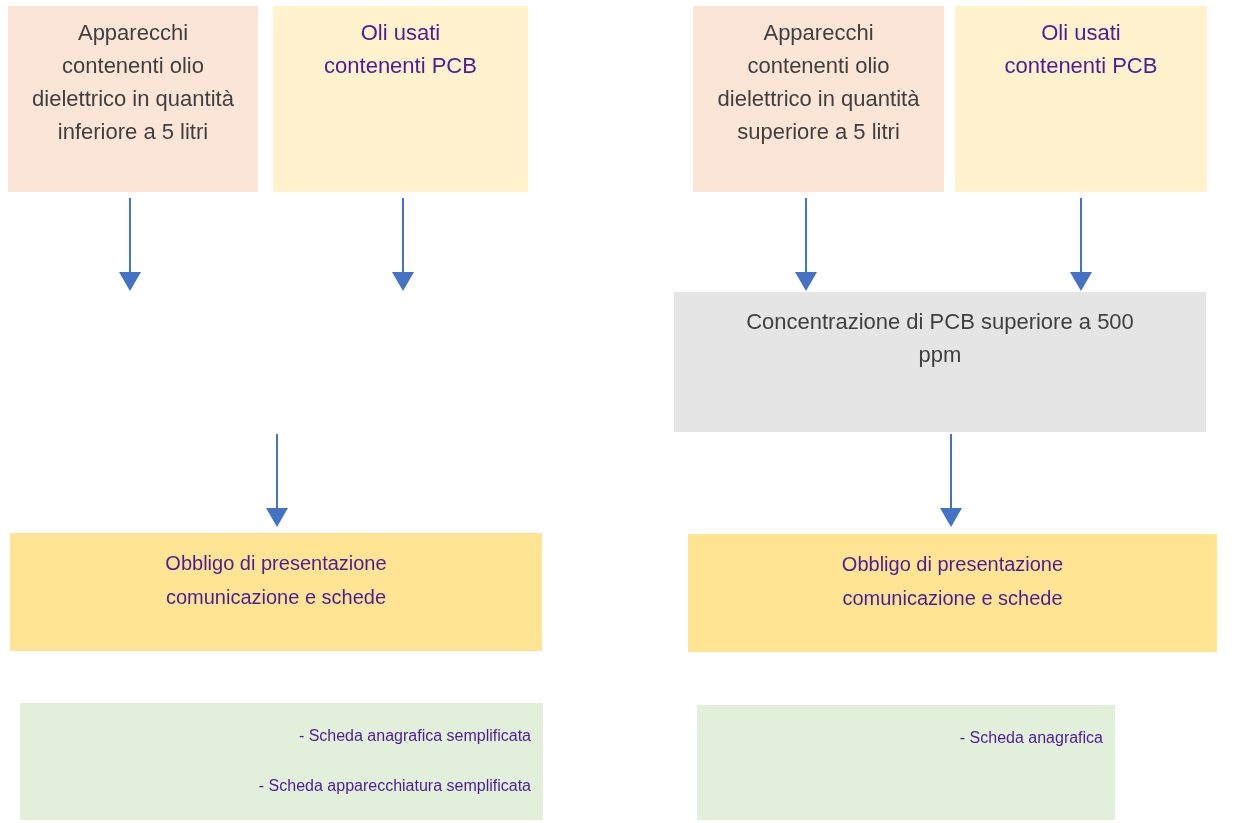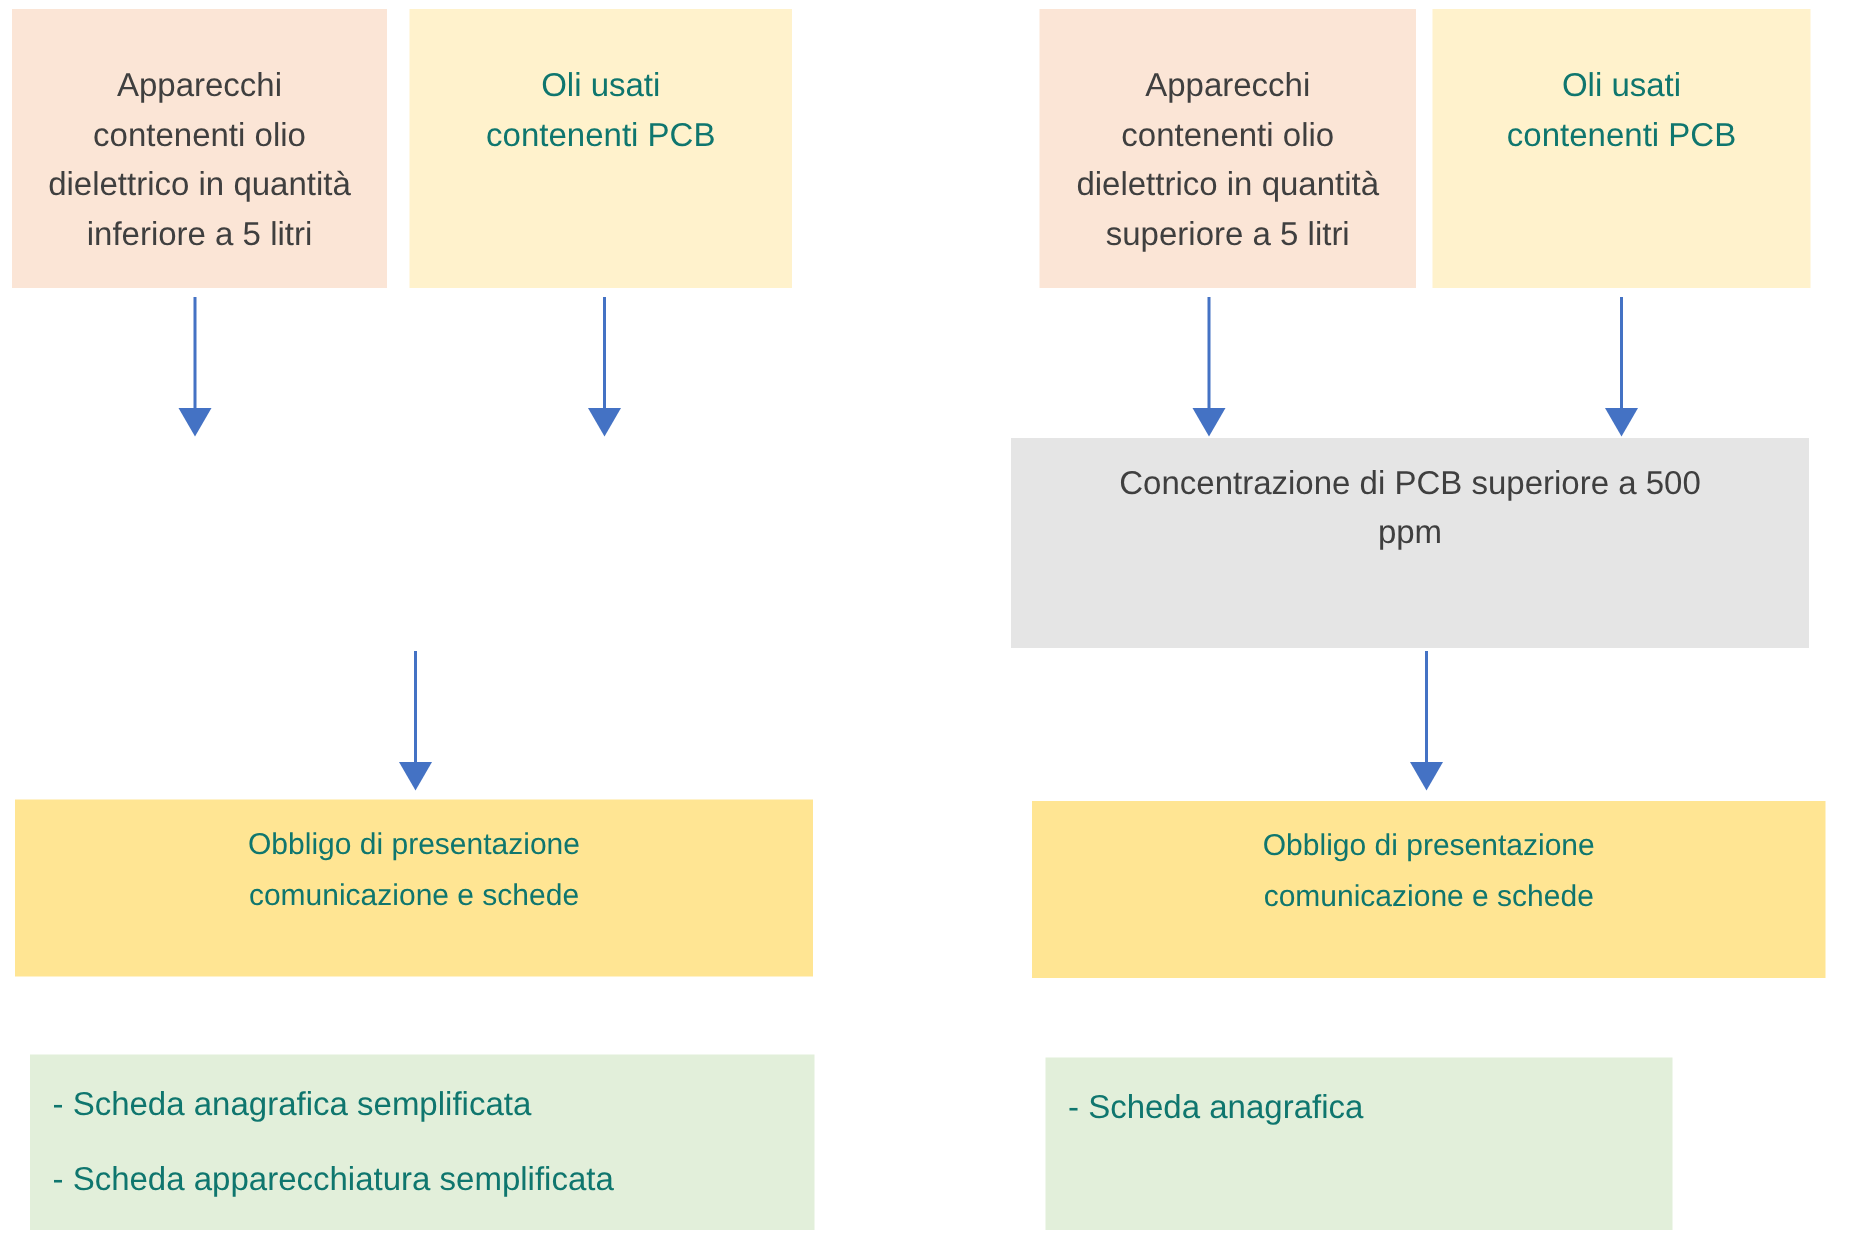--- a/index.html
+++ b/index.html
@@ -13,30 +13,30 @@
   }
   .box {
     position: absolute;
     box-sizing: border-box;
   }
   .box .inner {
     margin: 0 auto;
     text-align: center;
   }
   .txt-dark  { color: #3f3f3f; }
-  .txt-black { color: #0f766e; }
+  .txt-black { color: #4c1d95; }
 
   
   .src {
     font-size: 22px;
     line-height: 33px;
     padding-top: 10px;
     text-align: center;
   }
-  .src .inner { max-width: 205px; margin-top: 24px; }
+  .src .inner { max-width: 205px; }
   .src .inner.narrow { max-width: 178px; }
 
   
   .cond {
     font-size: 22px;
     line-height: 33px;
     padding-top: 13px;
     text-align: center;
   }
   .cond .inner.w-left  { max-width: 465px; }
@@ -46,24 +46,24 @@
   .oblig {
     font-size: 20px;
     line-height: 34px;
     padding-top: 13px;
     text-align: center;
   }
   .oblig .inner { max-width: 310px; }
 
   
   .docs {
-    font-size: 22px;
+    font-size: 16px;
     line-height: 30px;
-    padding: 18px 0 0 15px;
-    text-align: left;
+    padding: 18px 12px 0 15px;
+    text-align: right;
   }
   .docs .doc-item { margin-bottom: 20px; }
 
   
   .arrow-line {
     position: absolute;
     width: 2px;
     background: #4472C4;
   }
   .arrow-head {

